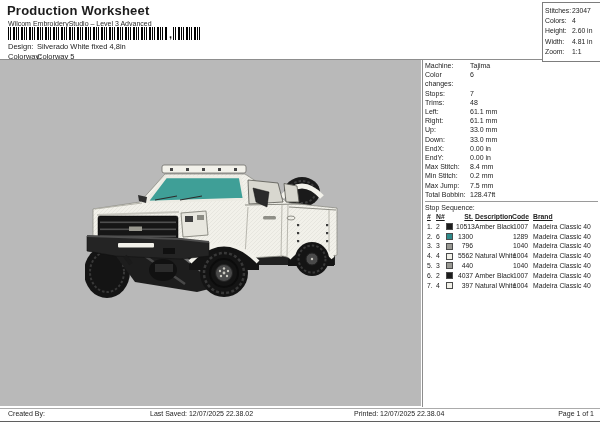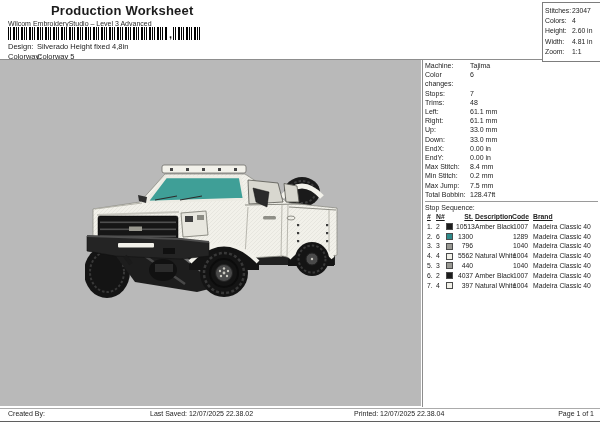--- a/index.html
+++ b/index.html
@@ -3,21 +3,21 @@
 <meta charset="utf-8">
 <style>
   html,body{margin:0;padding:0;}
   body{
     width:600px;height:424px;position:relative;background:#ffffff;
     font-family:"Liberation Sans","DejaVu Sans",sans-serif;color:#1c1c1c;
     overflow:hidden;
   }
   .abs{position:absolute;}
   
-  #title{left:7px;top:3px;font-size:13px;font-weight:bold;letter-spacing:.2px;margin-left:44px;}
+  #title{left:7px;top:3px;font-size:13px;font-weight:bold;letter-spacing:.2px;}
   #subtitle{left:8px;top:20px;font-size:7px;color:#2a2a2a;}
   #barcode{left:8px;top:27px;height:13px;display:flex;align-items:stretch;}
   .bars{background:repeating-linear-gradient(90deg,
         #000 0px,#000 1.5px,#fff 1.5px,#fff 2.5px,
         #000 2.5px,#000 3px,#fff 3px,#fff 5px,
         #000 5px,#000 7px,#fff 7px,#fff 8px);}
   .bars-a{width:160px;}
   .bars-b{width:27px;}
   .bc-comma{font-size:11px;font-weight:bold;line-height:14px;padding:0 1px;}
   .meta-row{left:8px;font-size:7.5px;display:flex;justify-content:space-between;}
@@ -63,21 +63,21 @@
 <div class="abs" id="subtitle">Wilcom EmbroideryStudio – Level 3 Advanced</div>
 
 <div class="abs" id="barcode">
   <div class="bars bars-a"></div>
   <span class="bc-comma">,</span>
   <div class="bars bars-b"></div>
 </div>
 
 <div class="abs meta-row" id="design-row">
   <span class="meta-label">Design:</span>
-  <span>Silverado Height fixed 4,8in</span>
+  <span>Silverado White fixed 4,8in</span>
 </div>
 <div class="abs meta-row" id="colorway-row">
   <span class="meta-label">Colorway:</span>
   <span>Colorway 5</span>
 </div>
 <div class="abs" id="hline-top"></div>
 
 <div class="abs" id="stats-box">
     <div class="stat-row">
     <span class="stat-label">Stitches:</span>

